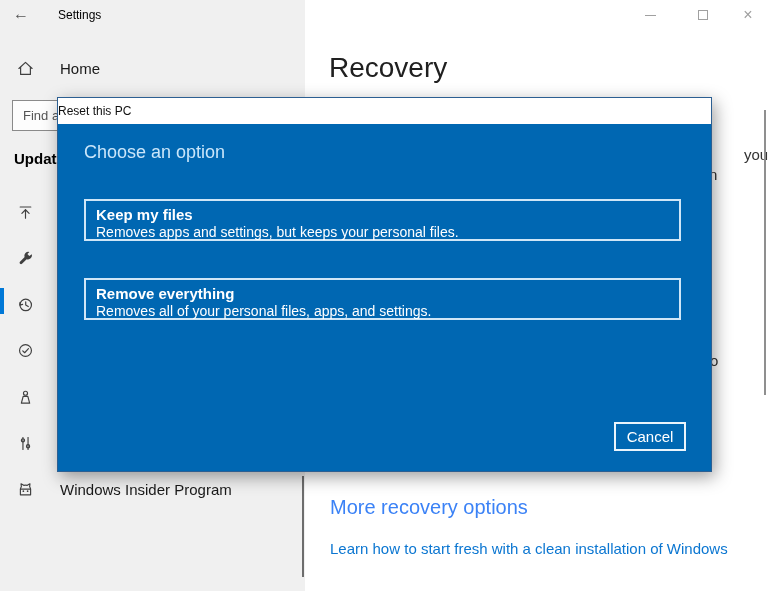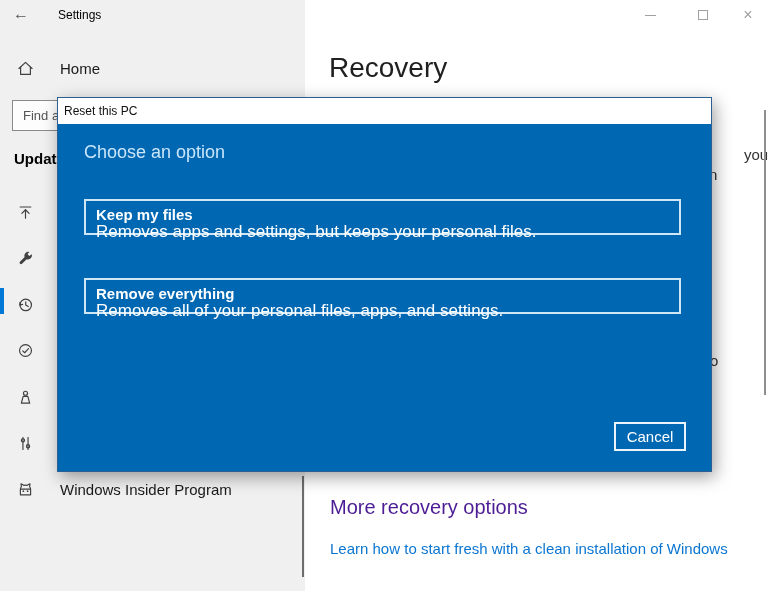--- a/index.html
+++ b/index.html
@@ -81,21 +81,21 @@
     position:absolute; left:329px; top:52px;
     font-size:28px; font-weight:300; color:#202020;
   }
   .fragment { position:absolute; font-size:15px; color:#333; }
   .frag-0 { left:712px; top:146px;margin-left:32px; }
   .frag-1 { left:709px; top:166px; }
   .frag-2 { left:710px; top:352px; }
 
   .more-heading {
     position:absolute; left:330px; top:496px;
-    font-size:20px; color:#4c1d95;
+    font-size:20px; color:#3b82f6;
   }
   .learn-link {
     position:absolute; left:330px; top:540px;
     font-size:15px; color:#0b76d1; text-decoration:none; white-space:nowrap;
   }
   .main-scroll-thumb {
     position:absolute; left:764px; top:110px;
     width:2px; height:285px; background:#8f8f8f;
   }
 
@@ -104,39 +104,39 @@
     position:absolute; left:57px; top:97px;
     width:655px; height:375px;
     background:#0067b2;
     border:1px solid #2c5f92;
     box-shadow:3px 5px 16px rgba(0,0,0,0.38);
     z-index:10;
   }
   .dialog-titlebar {
     position:absolute; left:0; top:0; right:0; height:26px;
     background:#ffffff;
-    display:flex; align-items:center; padding-left:6px;
+    display:flex; align-items:center; 
   }
   .dialog-title { font-size:12px; color:#111; }
 
   .dialog-heading {
     position:absolute; left:26px; top:44px;
     font-size:18px; font-weight:300; color:#cae6fa;
   }
 
   .option-tile {
-    position:absolute; left:26px; width:597px; height:36px;
+    position:absolute; left:26px; width:597px; height:42px;
     border:2px solid #cfe6f7;
     padding:5px 0 0 10px;
     color:#fff; cursor:default;
   }
   .tile-0 { top:101px; }
   .tile-1 { top:165px;margin-top:15px; }
   .option-title { font-size:15px; font-weight:bold; line-height:18px; }
-  .option-desc  { font-size:17px; line-height:16px; }
+  .option-desc  { font-size:14px; line-height:16px; }
 
   .cancel-btn {
     position:absolute; left:556px; top:324px;
     width:72px; height:29px;
     background:transparent;
     border:2px solid #e9f4fc;
     color:#fff; font-size:15px;
     font-family:"Liberation Sans", sans-serif;
     display:flex; align-items:center; justify-content:center;
   }

